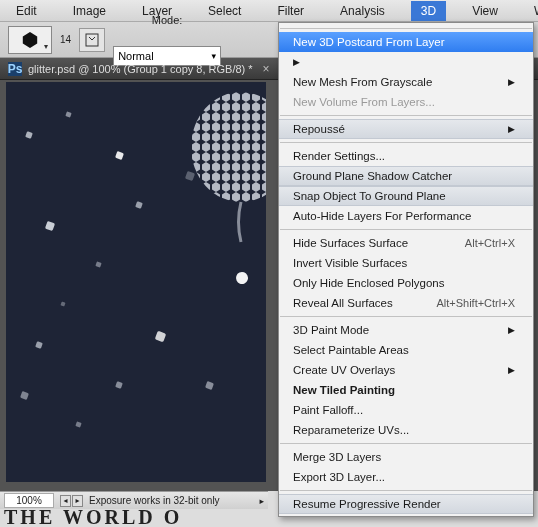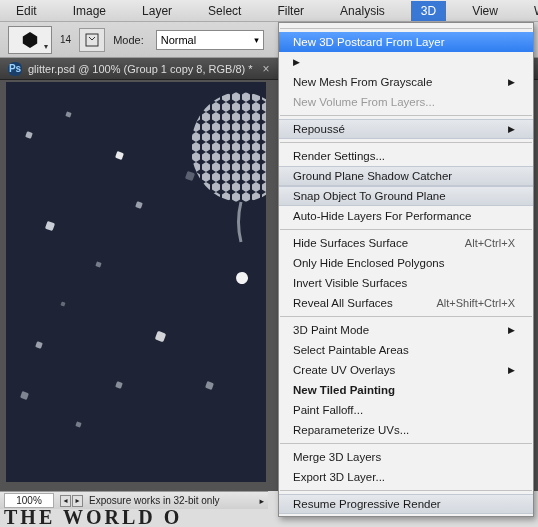--- a/index.html
+++ b/index.html
@@ -10,27 +10,27 @@
   .menubar span { padding: 3px 10px; color: #222; }
   .menubar span.active { background: #3a78d6; color: #fff; }
 
   
   .optbar { height: 36px; background: linear-gradient(#d8d8d8,#cacaca); border-bottom: 1px solid #999; display: flex; align-items: center; padding-left: 8px; gap: 8px; }
   .shape-swatch { width: 44px; height: 28px; background: #efefef; border: 1px solid #888; display:flex; align-items:center; justify-content:center; position:relative;}
   .shape-swatch svg { width:18px; height:18px; }
   .shape-caret { position:absolute; right:3px; bottom:2px; font-size:8px; color:#333;}
   .size-lbl { font-size:10px; color:#222; }
   .iconbtn { width:26px; height:24px; background:#e4e4e4; border:1px solid #999; display:flex; align-items:center; justify-content:center; }
-  .mode-wrap { display:flex; align-items:center; gap:12px;}
+  .mode-wrap { display:flex; align-items:center; gap:20px;flex-direction:column;}
   .mode-wrap label { font-size:11px; color:#222;}
   .mode-select { width:108px; height:20px; background:#fff; border:1px solid #888; display:flex; align-items:center; justify-content:space-between; padding:0 4px; font-size:11px;}
 
   
   .doctab { height:22px; background:linear-gradient(#555,#3a3a3a); display:flex; align-items:center; padding-left:8px; color:#ddd; font-size:11px; border-bottom:1px solid #222;}
-  .doctab .ps { width:14px; height:14px; background:#1a3f6b; color:#9bd3ff; font-size:10px; font-weight:bold; display:flex; align-items:center; justify-content:center; margin-right:6px; border-radius:6px;}
+  .doctab .ps { width:14px; height:14px; background:#1a3f6b; color:#9bd3ff; font-size:12px; font-weight:bold; display:flex; align-items:center; justify-content:center; margin-right:6px; border-radius:0;}
   .doctab .x { margin-left:10px; color:#bbb; font-size:12px;}
 
   
   .canvas-wrap { position:absolute; left:0; top:80px; right:0; bottom:36px; background:#535353; }
   .canvas { position:absolute; left:6px; top:2px; width:260px; height:400px; background:#1e2436; overflow:hidden;}
   .glitter { position:absolute; border-radius:20%; background:#cfd4dd; transform:rotate(20deg);}
   
   
   .status { position:absolute; left:0; bottom:18px; width:268px; height:18px; background:linear-gradient(#e6e6e6,#d0d0d0); border-top:1px solid #999; display:flex; align-items:center; font-size:10px; color:#222; padding:0 4px; gap:6px;}
   .status .zoom { width:50px; background:#fff; border:1px solid #aaa; text-align:center; padding:1px 0;}
@@ -177,24 +177,24 @@
     </div>
     <div class="item">
       <span>Auto-Hide Layers For Performance</span>
     </div>
     <hr>
     <div class="item">
       <span>Hide Surfaces Surface</span>
       <span class="shortcut">Alt+Ctrl+X</span>
     </div>
     <div class="item">
+      <span>Invert Visible Surfaces</span>
+    </div>
+    <div class="item">
       <span>Only Hide Enclosed Polygons</span>
-    </div>
-    <div class="item">
-      <span>Invert Visible Surfaces</span>
     </div>
     <div class="item">
       <span>Reveal All Surfaces</span>
       <span class="shortcut">Alt+Shift+Ctrl+X</span>
     </div>
     <hr>
     <div class="item">
       <span>3D Paint Mode</span>
       <span class="arrow">▶</span>
     </div>

